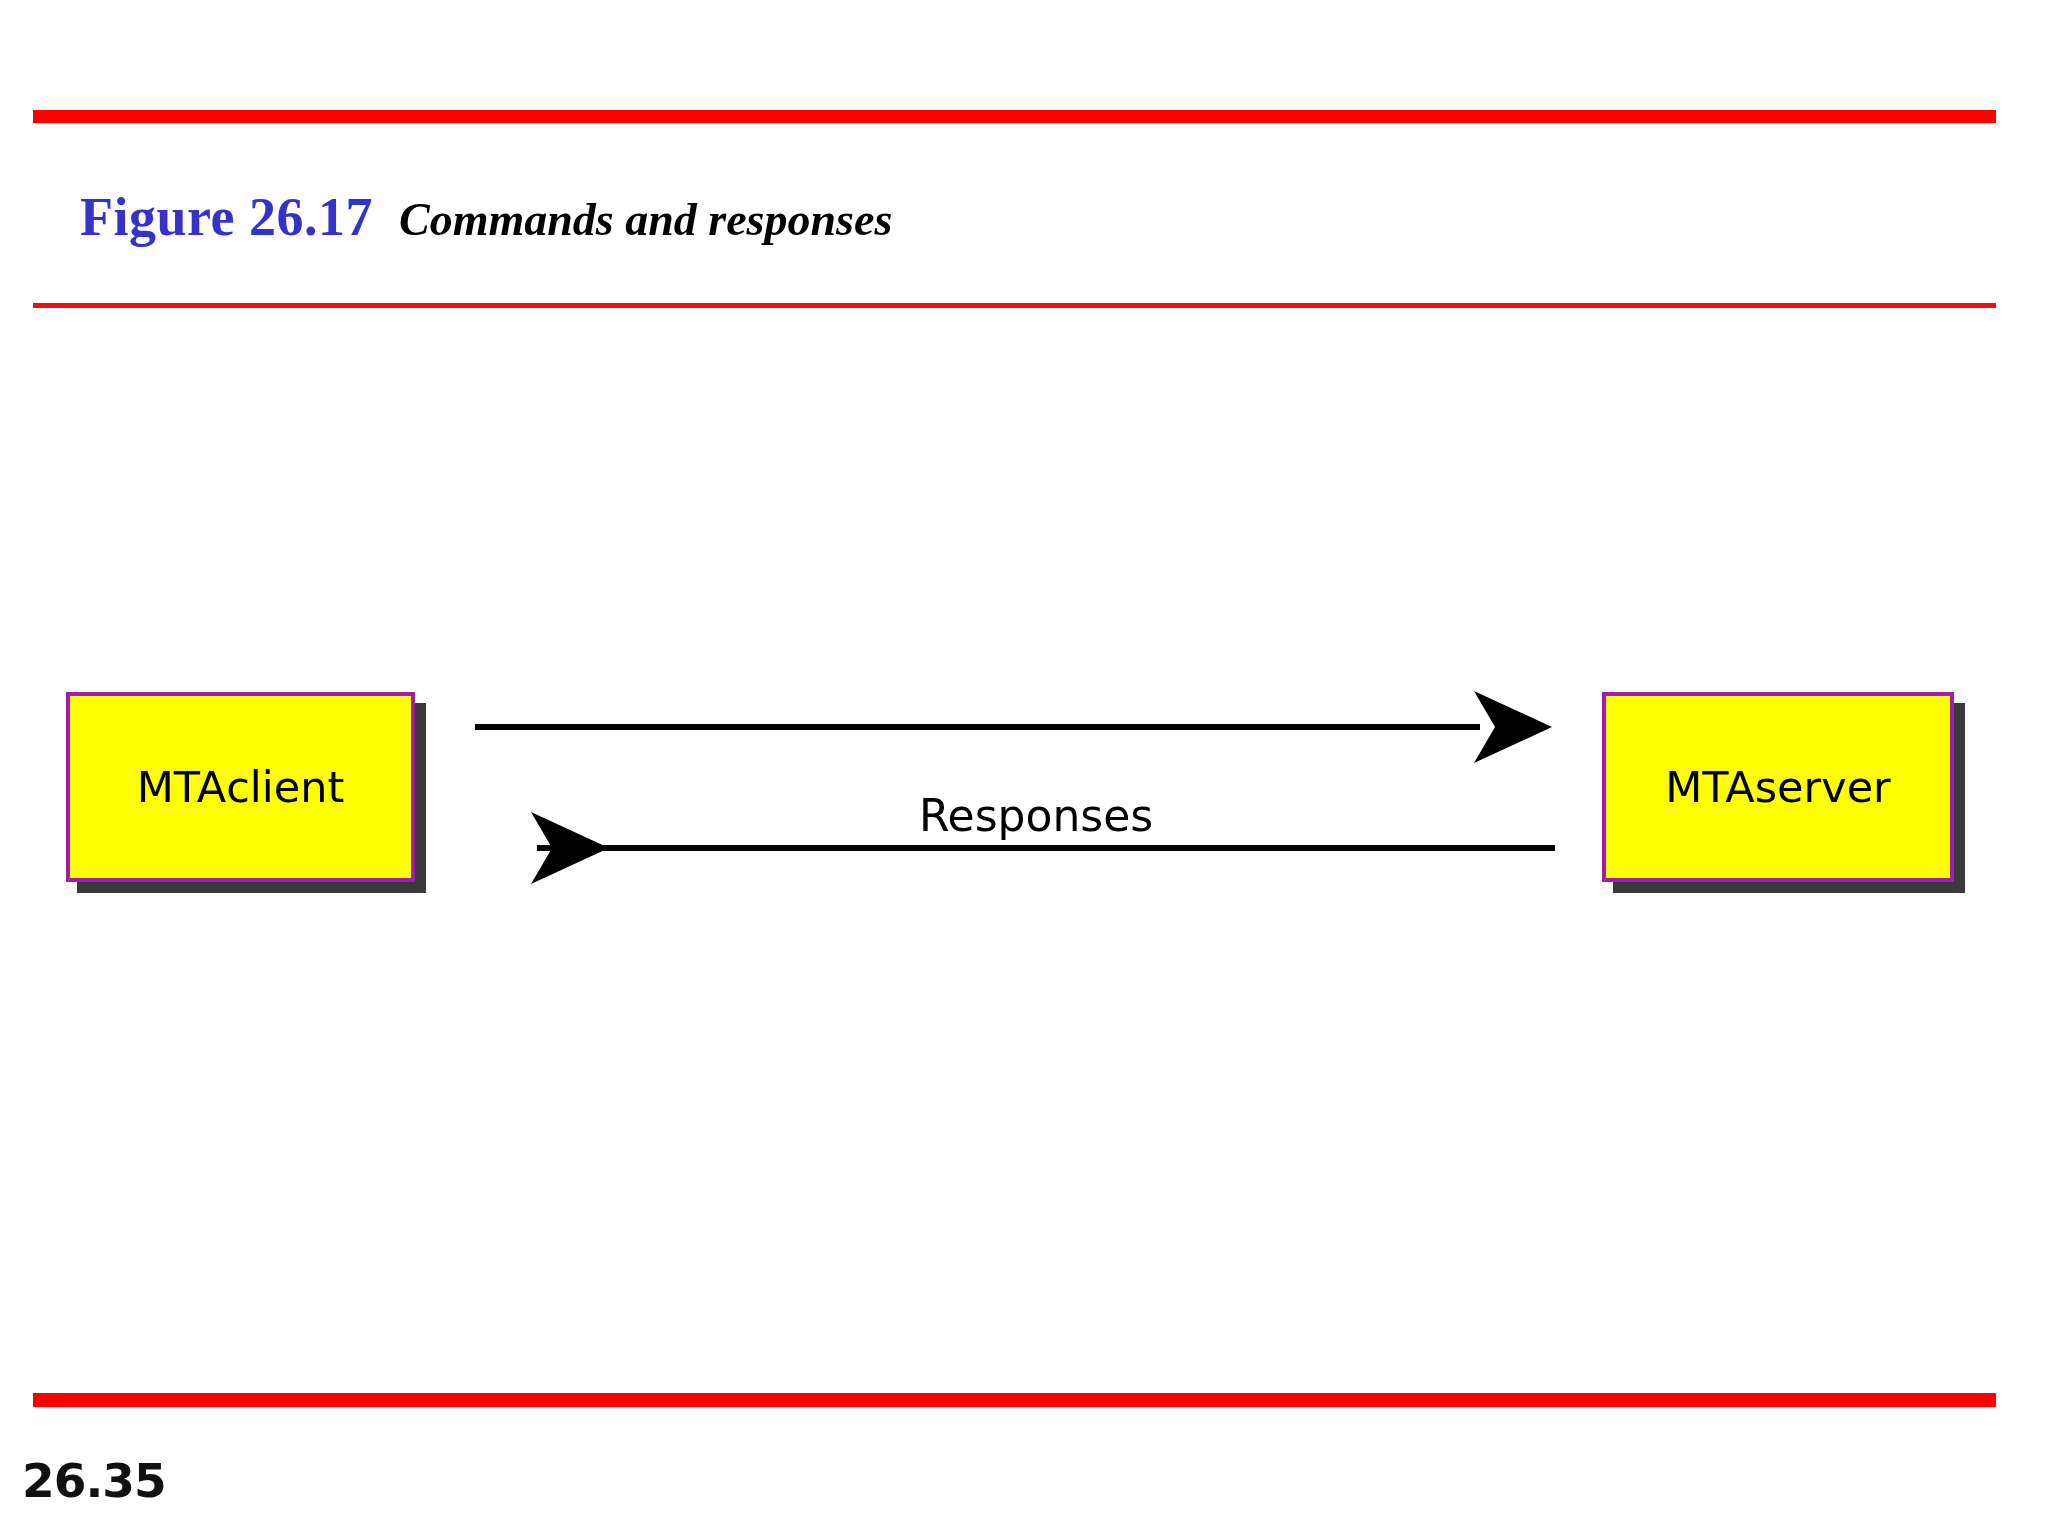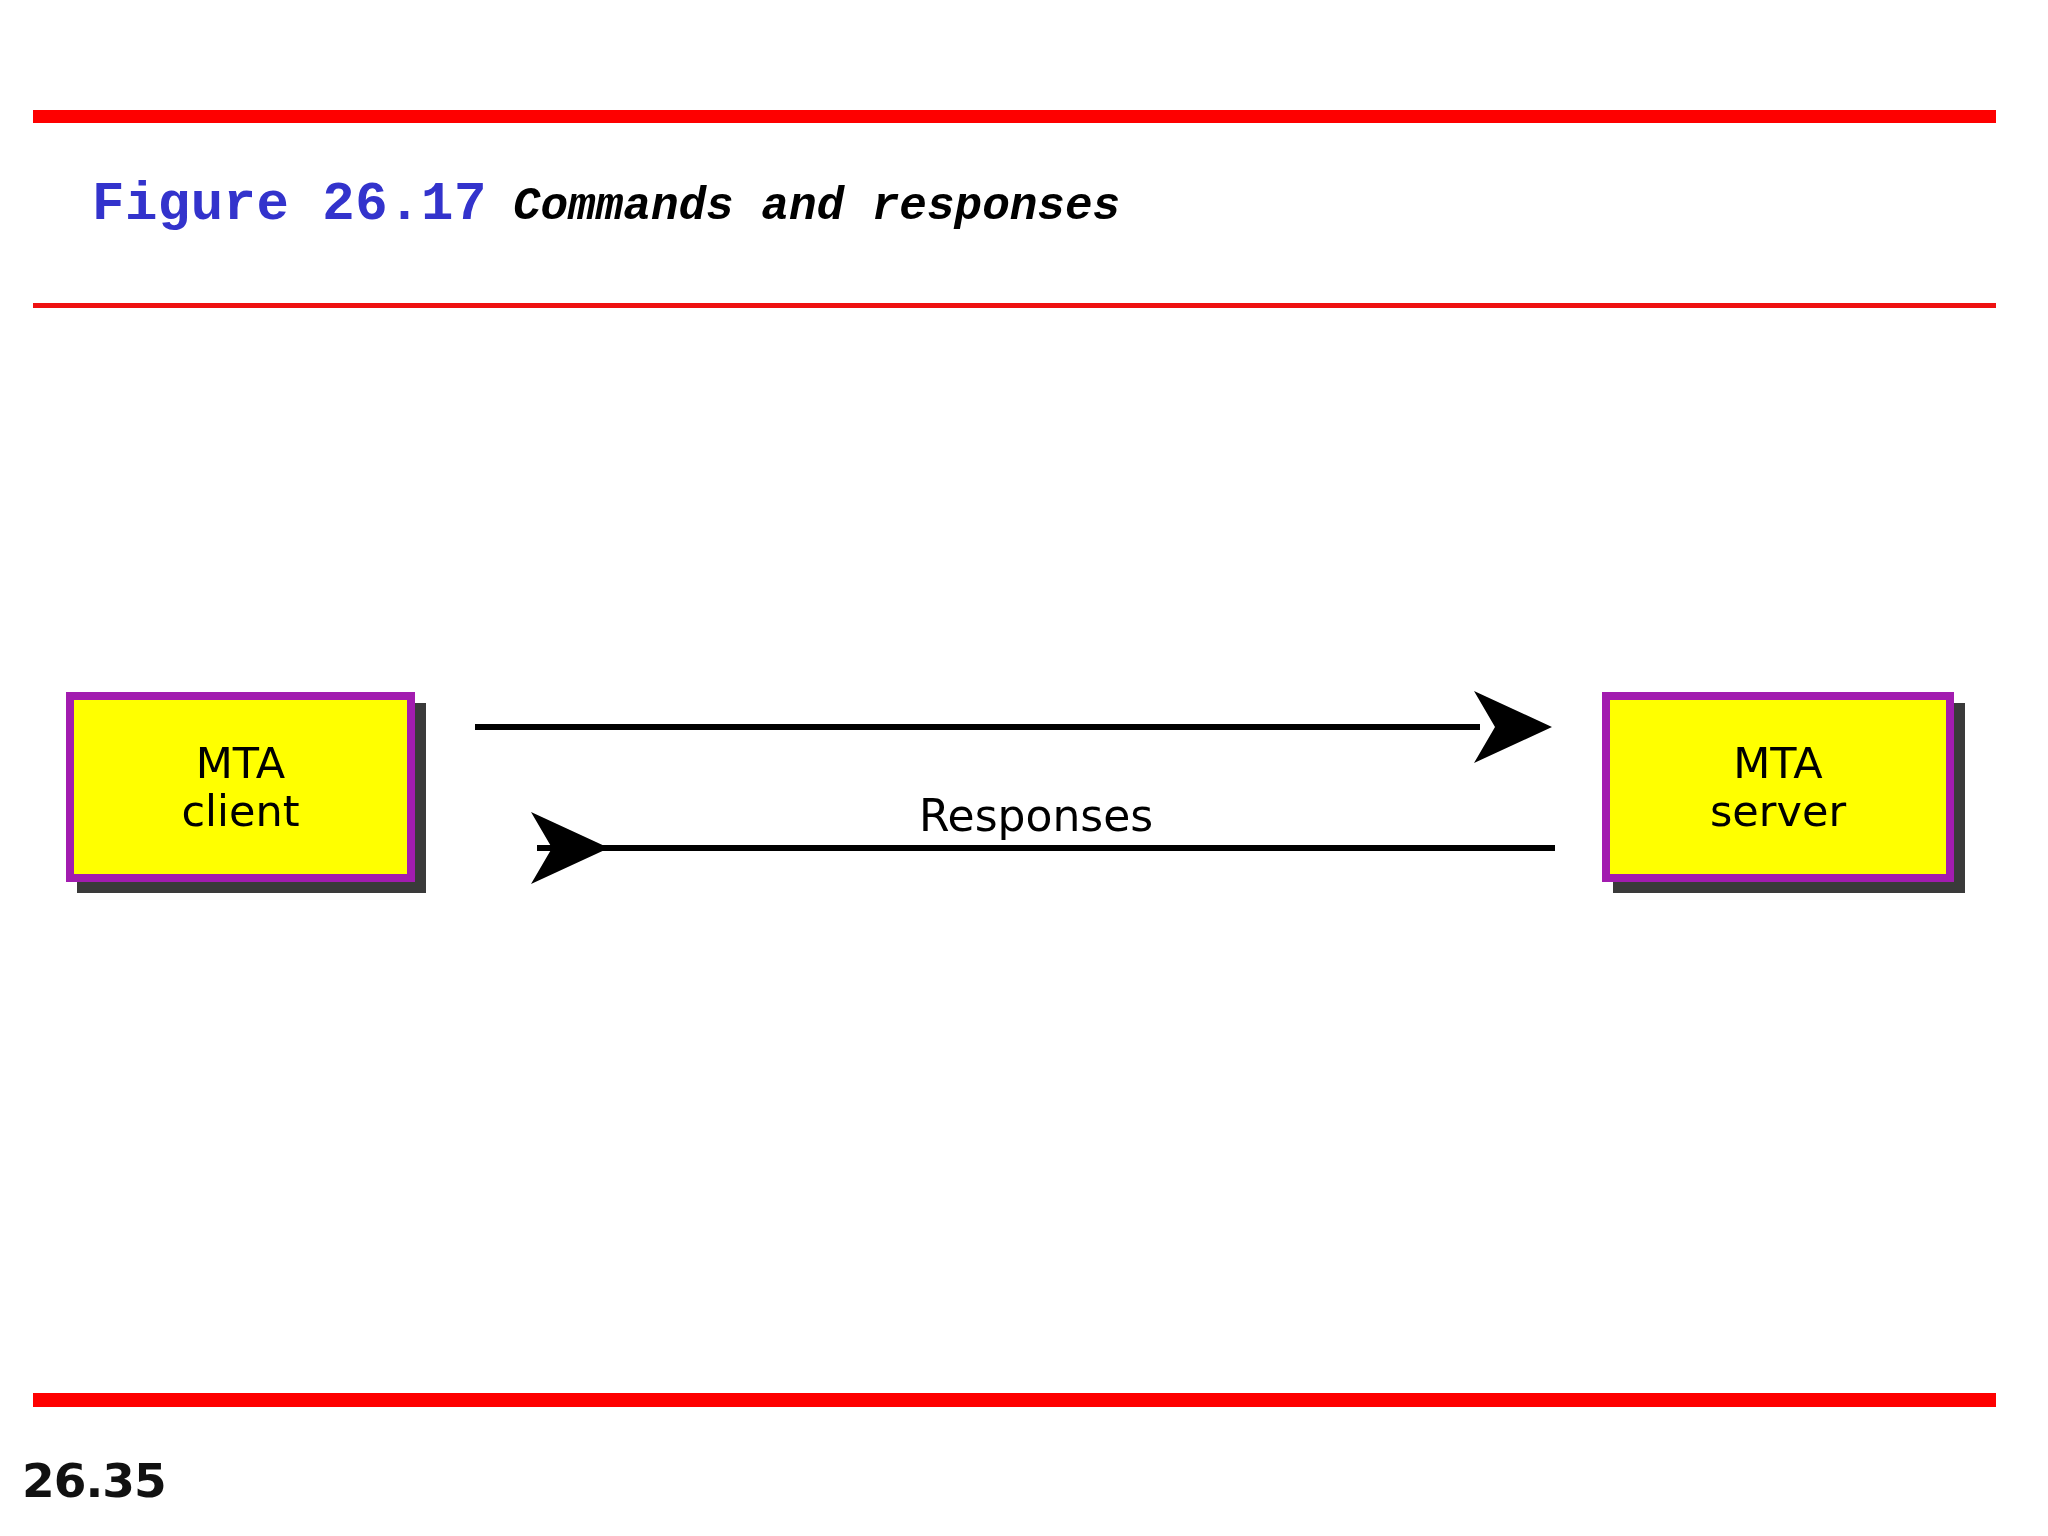--- a/index.html
+++ b/index.html
@@ -38,24 +38,23 @@
     top: 1393px;
     width: 1963px;
     height: 14px;
     background: #fe0000;
   }
 
   
   .title-block {
     position: absolute;
     left: 80px;
-    top: 174px;
+    top: 186px;
     white-space: nowrap;
-    font-family: Liberation Mono, monospace;
-    margin-left: 12px;
+    font-family: Liberation Serif, serif;
   }
   .title-figure {
     color: #3333cc;
     font-weight: bold;
     font-size: 54px;
     letter-spacing: 0.5px;
   }
   .title-caption {
     color: #000000;
     font-weight: bold;
@@ -69,25 +68,25 @@
     position: absolute;
     left: 0;
     top: 0;
     width: 2048px;
     height: 1536px;
   }
 
   .node-box {
     position: absolute;
     background: #ffff00;
-    border: 8px solid #a21caf;
+    border: 4px solid #a21caf;
     box-sizing: border-box;
     box-shadow: 11px 11px 0 0 #3a3a3a;
     display: flex;
-    flex-direction: column;
+    flex-direction: row;
     align-items: center;
     justify-content: center;
     line-height: 1.12;
   }
   .node-box .node-line {
     font-family: "DejaVu Sans", sans-serif;
     font-size: 43px;
     color: #000000;
   }
 

